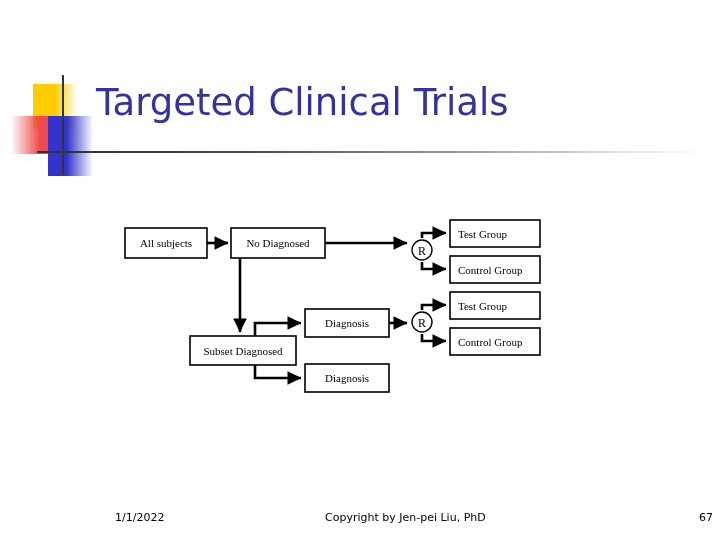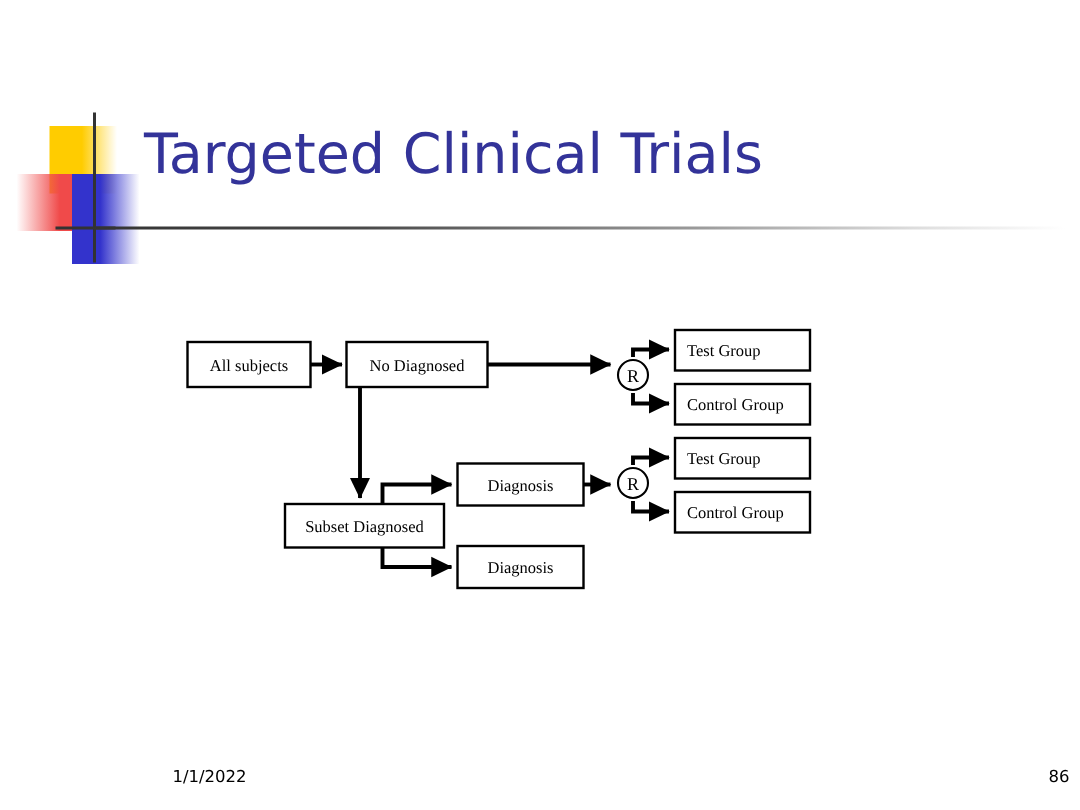--- a/index.html
+++ b/index.html
@@ -235,14 +235,15 @@
   </g>
 
   <g>
     <rect class="box" x="450" y="328" width="90" height="27"></rect>
     <text class="node-label" x="458" y="345.5" text-anchor="start">Control Group</text>
   </g>
 </svg>
 
 <div id="footer">
   <div class="foot-text" id="footer-date">1/1/2022</div>
-  <div class="foot-text" id="footer-page">86</div>
+  <div class="foot-text" id="footer-center">Copyright by Jen-pei Liu, PhD</div>
+  <div class="foot-text" id="footer-page">67</div>
 </div>
 
 </body></html>

